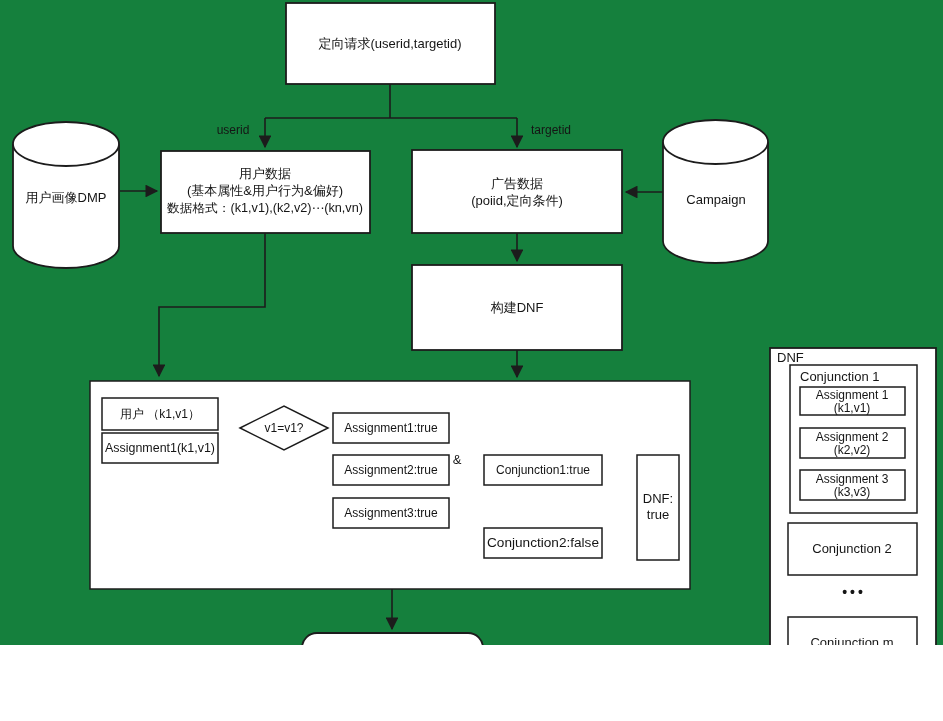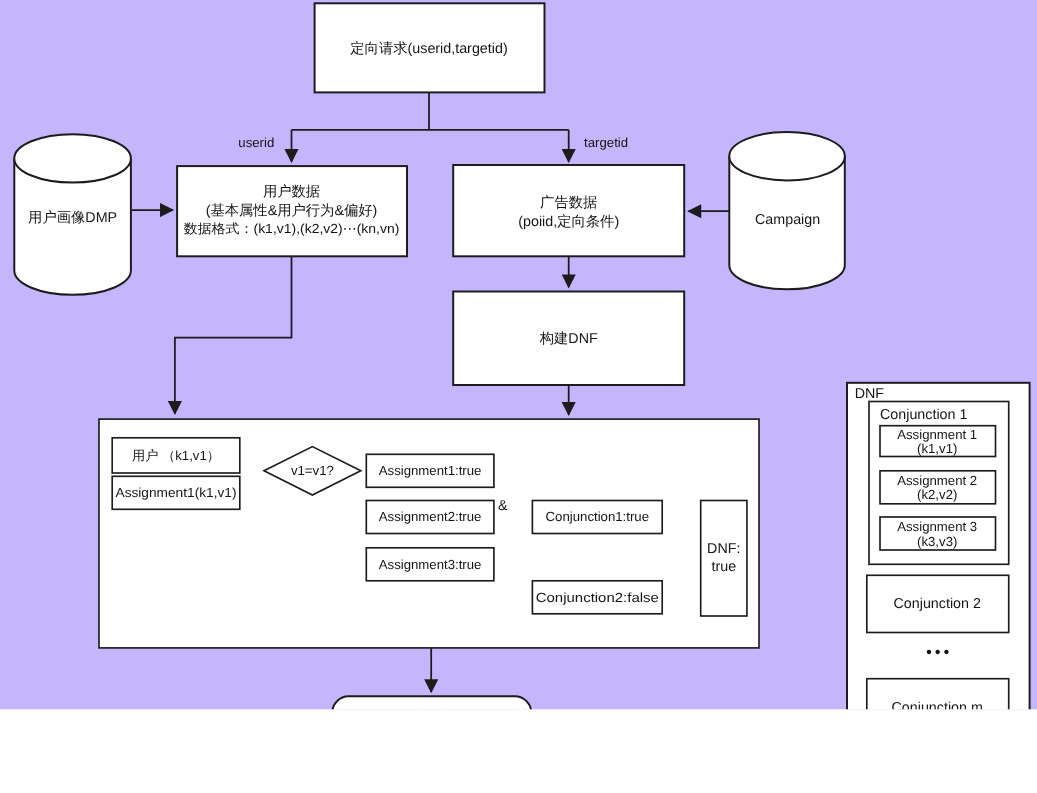--- a/index.html
+++ b/index.html
@@ -1,16 +1,16 @@
 <!DOCTYPE html>
 <html><head>
 <meta charset="utf-8">
 <style>
   html,body{margin:0;padding:0;background:#ffffff;}
-  .canvas{position:relative;width:943px;height:645px;background:#c4b5fd;overflow:hidden;}
+  .canvas{position:relative;width:943px;height:645px;background:#15803d;overflow:hidden;}
   svg text{font-family:"Liberation Sans","DejaVu Sans",sans-serif;fill:#151515;}
   .f13{font-size:13px;}
   .f12{font-size:12px;}
   .f14{font-size:14px;letter-spacing:3px;font-weight:bold;}
   .box{fill:#ffffff;stroke:#1c1c1c;stroke-width:1.8;}
   .thin{fill:#ffffff;stroke:#1c1c1c;stroke-width:1.5;}
   .edge{fill:none;stroke:#1c1c1c;stroke-width:1.6;}
   .cyl{fill:#ffffff;stroke:#1c1c1c;stroke-width:1.8;}
   .mid{text-anchor:middle;}
 </style>

